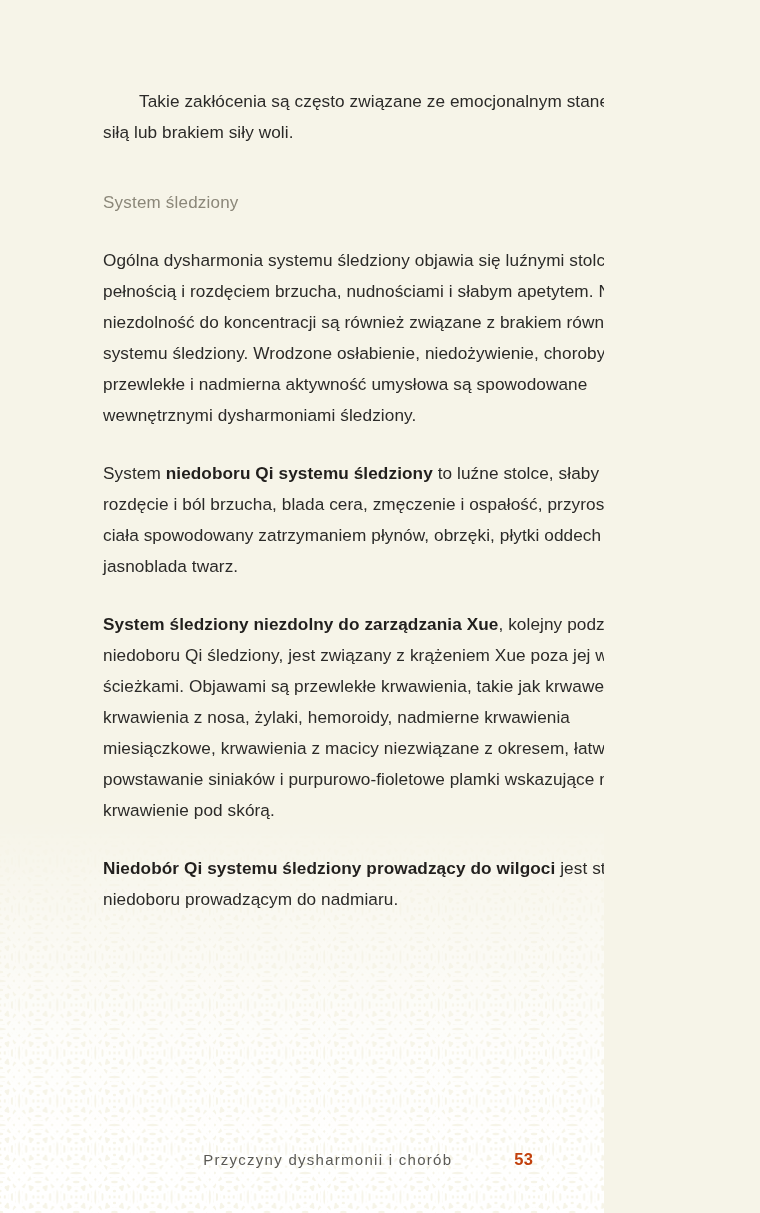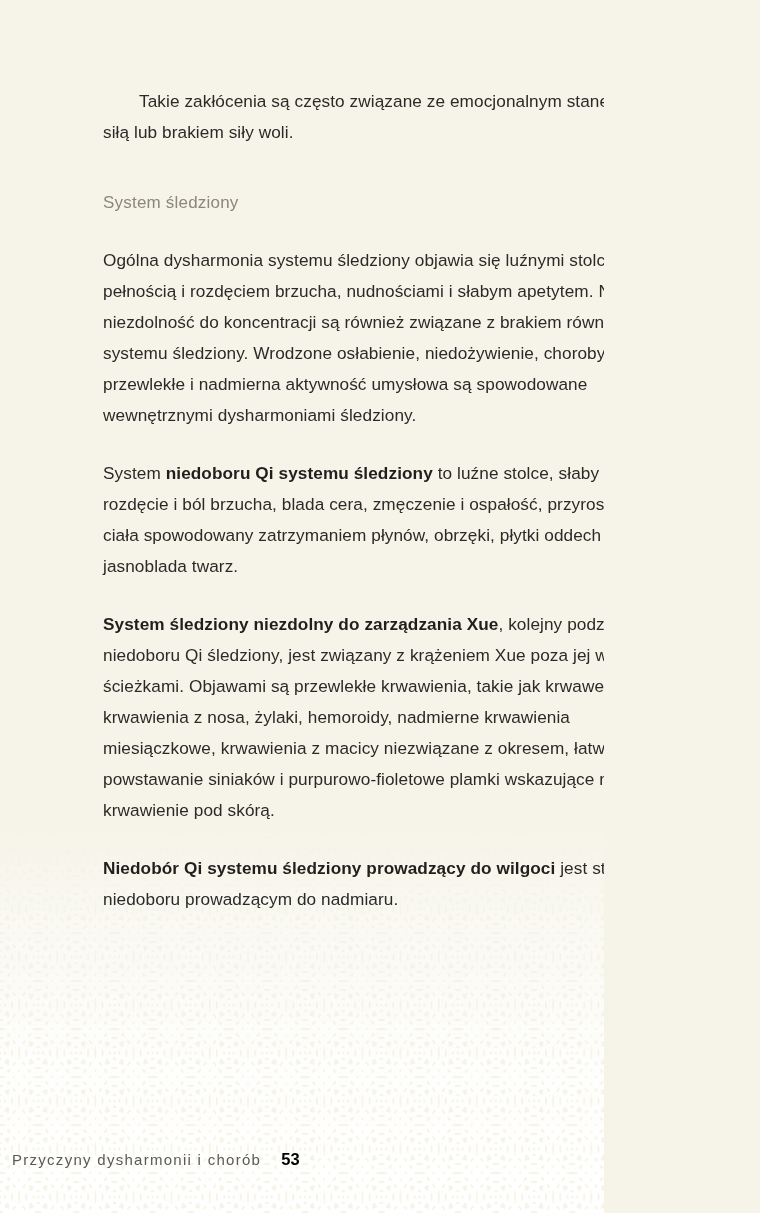--- a/index.html
+++ b/index.html
@@ -80,34 +80,36 @@
   .para-body-1 { margin-top: 30px; }
   .para-gap    { margin-top: 27px; }
 
   
   .footer {
     position: absolute;
     left: 12px;
     right: 71px;
     top: 1150px;
     display: flex;
+    justify-content: flex-end;
     align-items: baseline;
     z-index: 2;
+    gap: 42px;
   }
   .footer-title {
     font-size: 15px;
     color: #5b5a56;
     letter-spacing: 0.085em;
     font-weight: 400;
     white-space: nowrap;
   }
   .footer-pagenum {
     font-size: 16.5px;
     font-weight: 700;
-    color: #000000;
+    color: #c2410c;
     margin-left: 20px;
     letter-spacing: 0.01em;
   }
 </style>
 </head>
 <body>
 
 <div class="page">
 
   <div class="wave-watermark">

